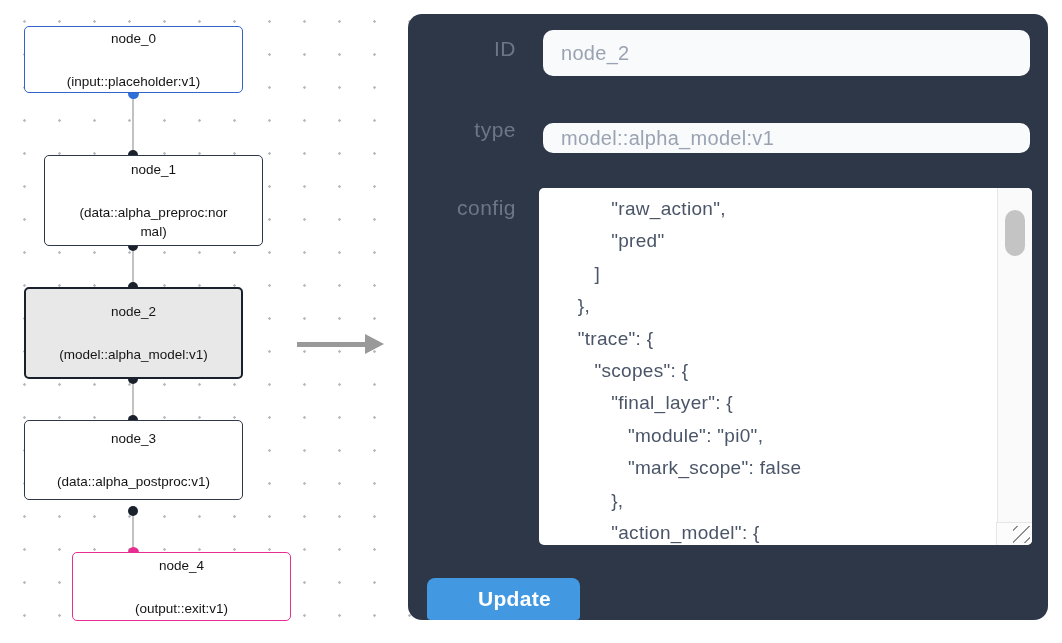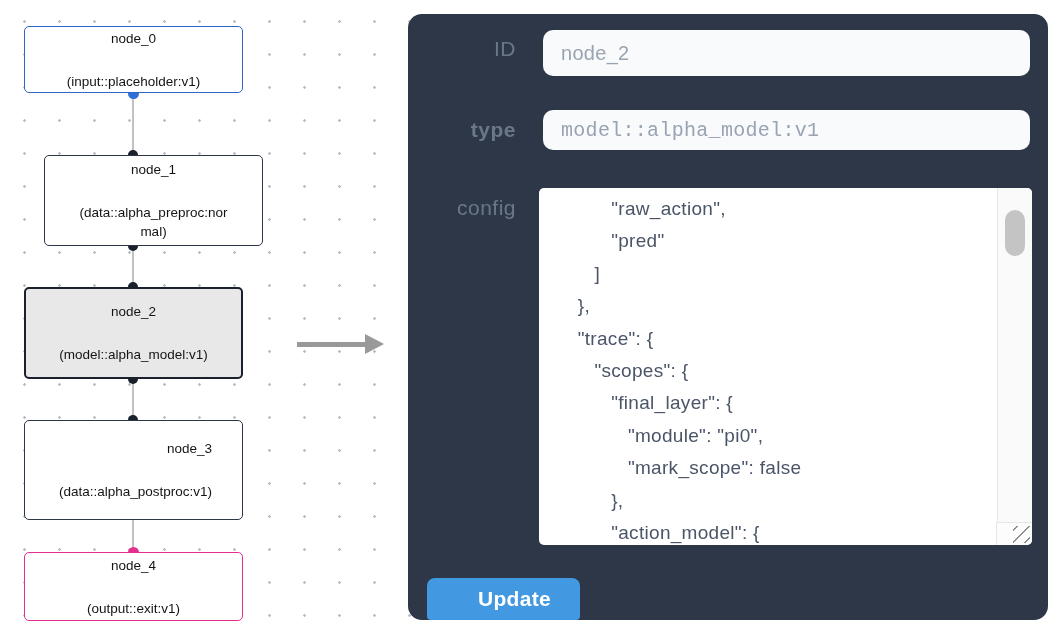--- a/index.html
+++ b/index.html
@@ -16,22 +16,22 @@
     position:absolute; left:24px; width:219px; box-sizing:border-box;
     background:#fff; border:1.5px solid #2d3748; border-radius:5px;
     display:flex; flex-direction:column; align-items:center; justify-content:center;
     text-align:center; font-size:13.5px; line-height:19px; color:#141414;
     font-weight:500; padding:4px 30px;gap:24px;
   }
   .node-text { word-break:break-all; }
   .node-0 { top:26px;  height:67px; border-color:#3064c8; border-width:1.6px; }
   .node-1 { top:155px; height:91px;margin-left:20px; }
   .node-2 { top:287px; height:92px; background:#e8e8e8; border-color:#1a202c; border-width:2.5px; }
-  .node-3 { top:420px; height:100px;align-items:flex-end; }
-  .node-4 { top:552px; height:69px; border-color:#e62e90; border-width:1.6px; }
+  .node-3 { top:420px; height:80px; }
+  .node-4 { top:552px; height:69px; border-color:#e62e90; border-width:1.6px;margin-left:48px; }
 
   .edge { position:absolute; left:132px; width:1.8px; background:#c2c2c2; }
   .edge-0 { top:93px;  height:62px; }
   .edge-1 { top:246px; height:42px; }
   .edge-2 { top:379px; height:42px; }
   .edge-3 { top:511px; height:42px; }
 
   .port { position:absolute; width:10px; height:10px; border-radius:50%; background:#1a202c; }
   .port-blue { background:#2e6fd8; width:11px; height:11px; }
   .port-pink { background:#e62e90; width:11px; height:11px; }
@@ -42,29 +42,29 @@
   .arrow-line { position:absolute; left:297px; top:342px; width:70px; height:5px; background:#999; }
   .arrow-head { position:absolute; left:365px; top:334px; width:0; height:0;
     border-left:19px solid #999; border-top:10.5px solid transparent; border-bottom:10.5px solid transparent; }
 
   
   .panel { position:absolute; left:408px; top:14px; width:640px; height:606px;
     background:#2d3748; border-radius:14px; overflow:hidden; }
   .f-label { position:absolute; left:0; width:108px; text-align:right;
     font-size:21px; color:#6b7787; letter-spacing:0.5px; }
   .lbl-id     { top:23px; }
-  .lbl-type   { top:104px;font-weight:bold; }
+  .lbl-type   { top:104px; }
   .lbl-config { top:182px; }
 
   .field-input { position:absolute; left:135px; width:487px; box-sizing:border-box;
     background:#f8fafc; border:none; outline:none; border-radius:10px;
     font-family:"Liberation Sans", sans-serif; font-size:20px; color:#9aa3b2;
     padding:0 18px; letter-spacing:0.3px; }
   .input-id   { top:16px; height:46px; }
-  .input-type { top:96px; height:40px;font-family:Liberation Mono, monospace; }
+  .input-type { top:109px; height:30px; }
 
   .config-box { position:absolute; left:131px; top:174px; width:493px; height:357px;
     background:#fff; border-radius:5px; }
   .config-text { position:absolute; left:0; top:0; right:36px; bottom:0; overflow:hidden;
     padding:5px 0 0 22px; margin:0; font-family:"Liberation Sans", sans-serif;
     font-size:19px; line-height:32.4px; color:#4a5568; white-space:pre; letter-spacing:0.3px; }
   .scroll-track { position:absolute; right:0; top:0; bottom:22px; width:34px;
     background:#fafafa; border-left:1px solid #e6e6e6; border-radius:0 5px 0 0; }
   .scroll-thumb { position:absolute; right:7px; top:22px; width:20px; height:46px;
     border-radius:10px; background:#c4c4c4; }

